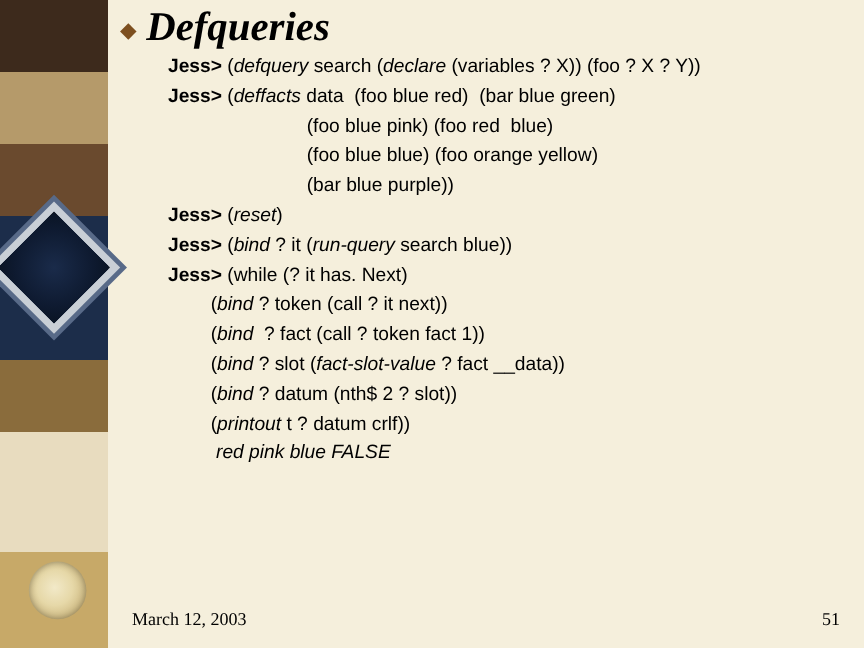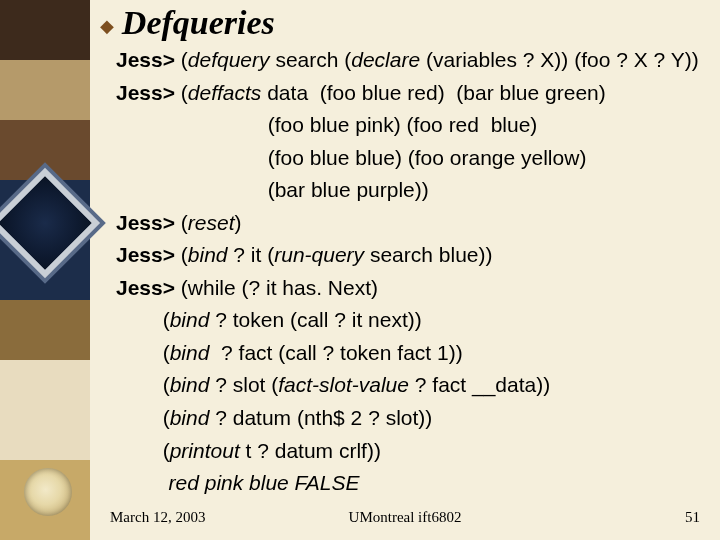--- a/index.html
+++ b/index.html
@@ -50,23 +50,23 @@
     width: 610px;
     color: #000;
   }
   .title-row { display: flex; align-items: baseline; gap: 8px; margin-bottom: 2px; }
   .bullet { font-size: 18px; color: #7d4f1f; line-height: 1; position: relative; top: -2px; }
   .title { font-size: 34px; font-weight: bold; font-style: italic; }
   .subtitle { font-size: 20px; margin-left: 24px; margin-bottom: 6px; }
   .subtitle .kw { font-style: italic; }
   .code {
     font-family: Arial, Helvetica, sans-serif;
-    font-size: 21px;
+    font-size: 16px;
     line-height: 1.55;
-    margin-left: 16px;
+    margin-left: 40px;
     white-space: pre;
     color: #000;
   }
   .p { font-weight: bold; font-style: normal; }
   .fn { font-style: italic; color: #000; }
   .res { font-style: italic; }
   .footer {
     position: absolute;
     left: 110px; bottom: 14px;
     width: 590px;
@@ -100,15 +100,14 @@
 <span>        (</span><span class="fn">bind</span><span> ? token (call ? it next))</span>
 <span>        (</span><span class="fn">bind</span><span>  ? fact (call ? token fact 1))</span>
 <span>        (</span><span class="fn">bind</span><span> ? slot (</span><span class="fn">fact-slot-value</span><span> ? fact __data))</span>
 <span>        (</span><span class="fn">bind</span><span> ? datum (nth$ 2 ? slot))</span>
 <span>        (</span><span class="fn">printout</span><span> t ? datum crlf))</span>
 <span class="res">         red pink blue FALSE</span></div>
 </div>
 
 <div class="footer">
   <span>March 12, 2003</span>
-  <span class="center">UMontreal ift6802</span>
   <span>51</span>
 </div>
 
 </body></html>

